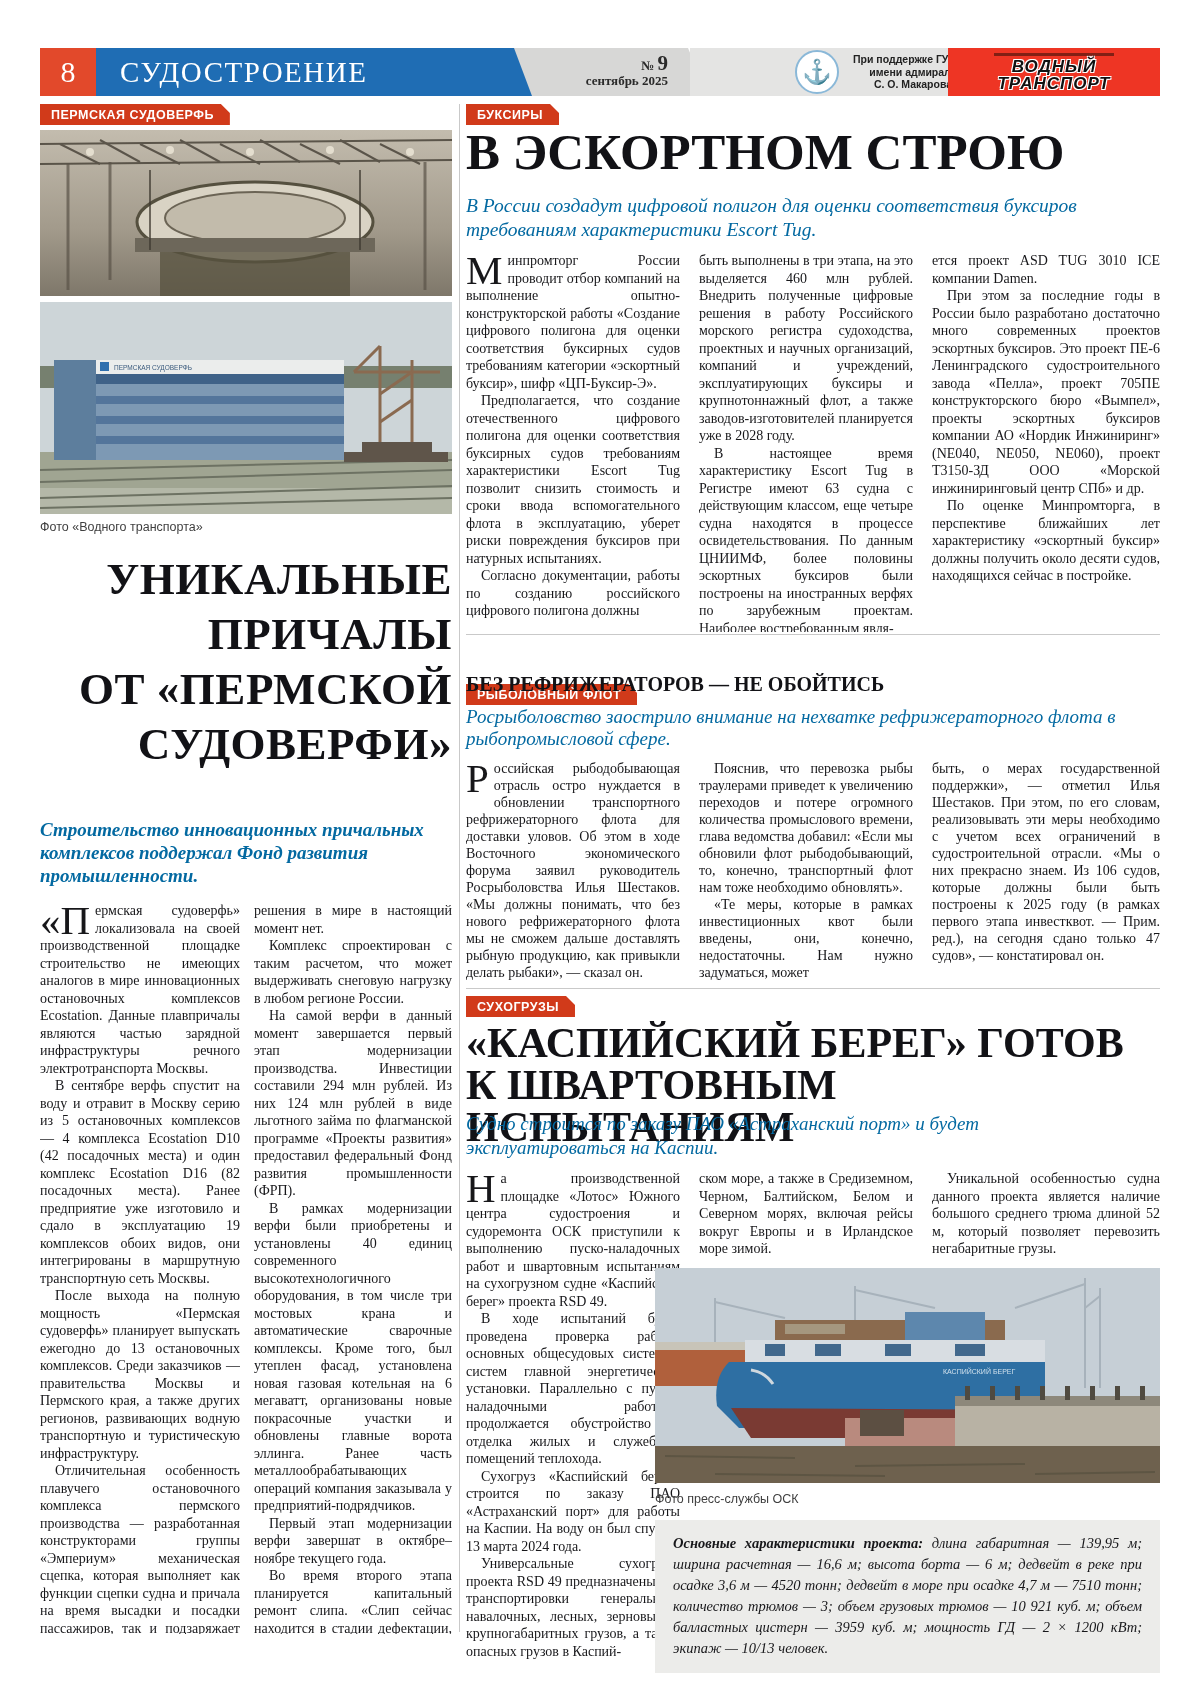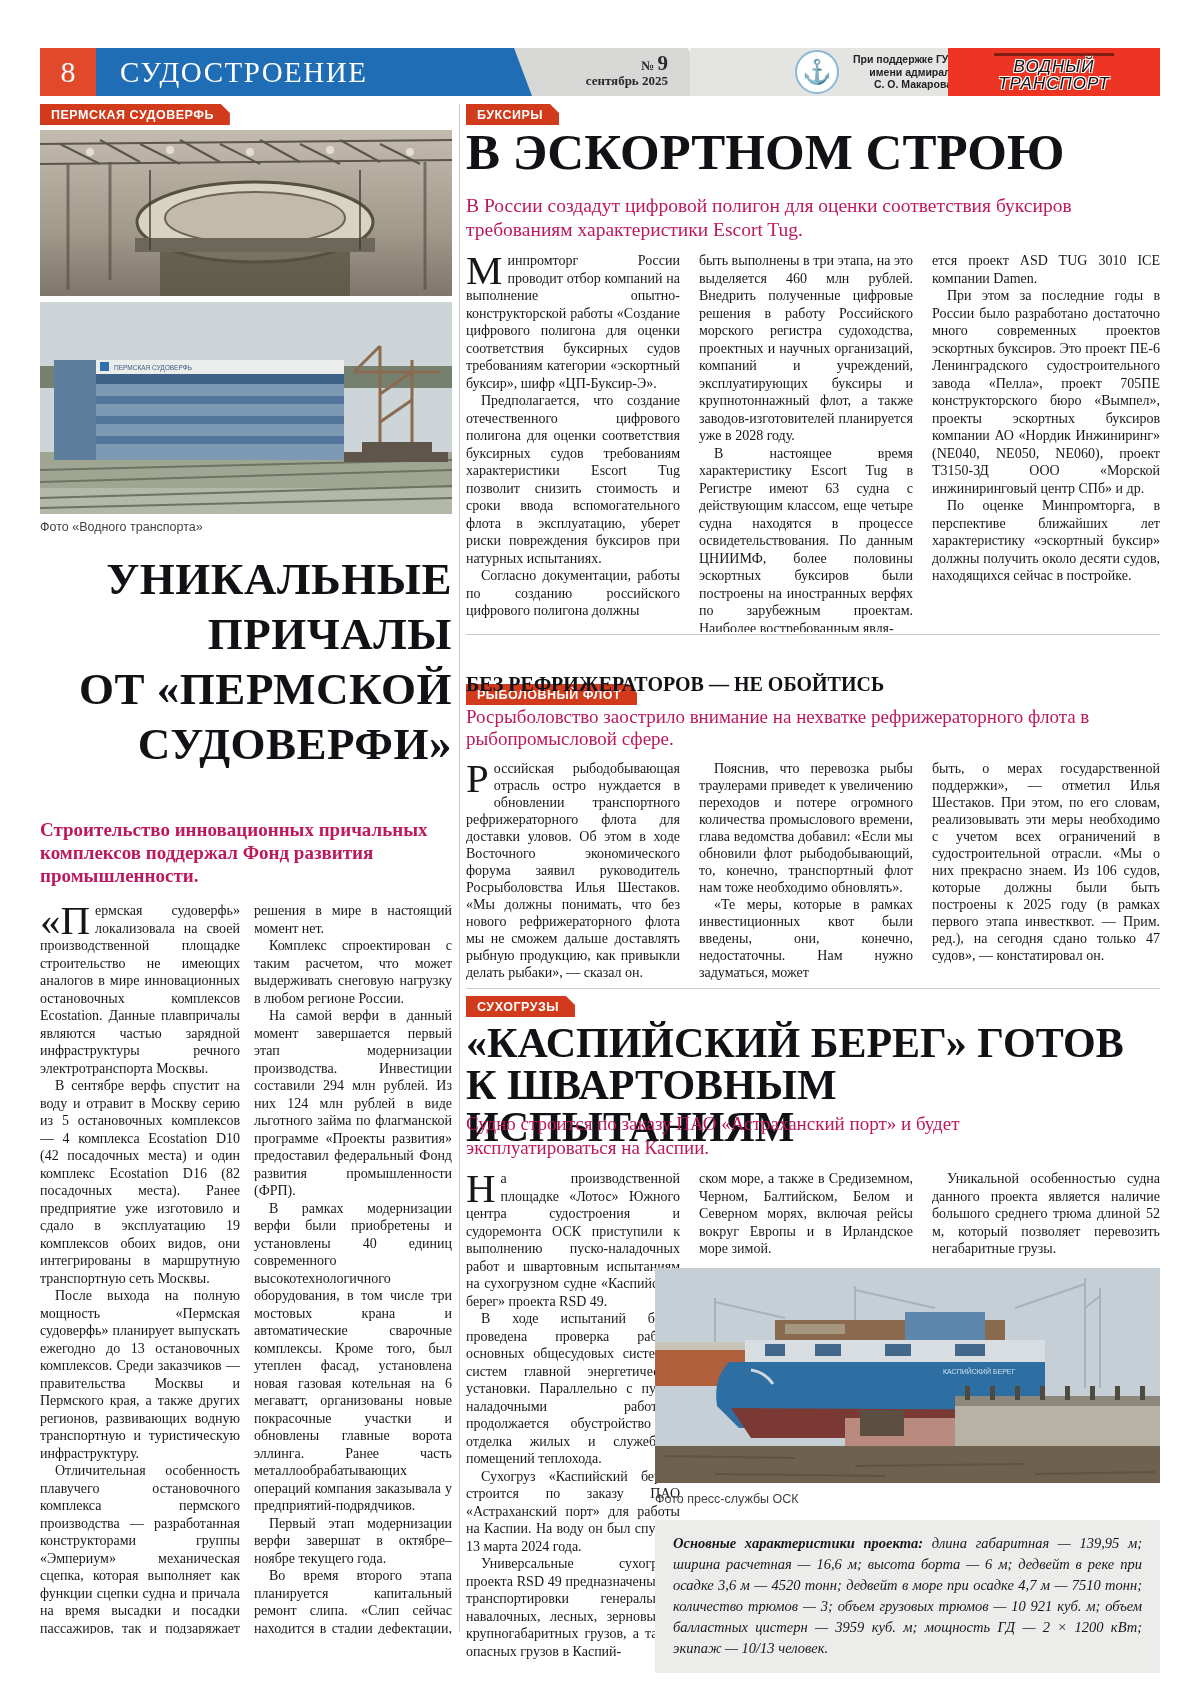--- a/index.html
+++ b/index.html
@@ -46,37 +46,37 @@
     font-family:"Liberation Sans",sans-serif; font-size:10.5px; line-height:12.5px;
     font-weight:bold; color:#222;
   }
   .masthead {
     position:absolute; right:0; top:0; width:212px; height:48px; background:#ee3524;
     display:flex; flex-direction:column; align-items:center; justify-content:center;
     overflow:hidden;
   }
   .masthead .mini-strip { width:120px; height:3px; background:#2a0c08; opacity:.55; margin-bottom:2px; }
   .mast-word {
-    font-family:"Liberation Sans",sans-serif; font-weight:normal; font-style:italic;
+    font-family:"Liberation Sans",sans-serif; font-weight:bold; font-style:italic;
     color:#111; letter-spacing:1px; line-height:17px; font-size:17px;
     text-shadow:-1px -1px 0 #fff, 1px -1px 0 #fff, -1px 1px 0 #fff, 1px 1px 0 #fff;
   }
   
   .tag {
     position:absolute; height:21px; background:#d13a1a; color:#fff;
     font-family:"Liberation Sans",sans-serif; font-weight:bold; font-size:12.5px;
     letter-spacing:.5px; display:inline-flex; align-items:center;
     padding:0 16px 0 11px;
     clip-path:polygon(0 0, calc(100% - 9px) 0, 100% 9px, 100% 100%, 0 100%);
   }
   .vrule { position:absolute; width:1px; background:#c9c9c9; }
   .hrule { position:absolute; height:1px; background:#c9c9c9; }
   .headline { position:absolute; font-weight:bold; color:#121216; white-space:pre-line;
     font-family:"Liberation Serif",serif; }
-  .lede { position:absolute; font-family:"Liberation Serif",serif; color:#be185d; }
+  .lede { position:absolute; font-family:"Liberation Serif",serif; color:#0369a1;font-style:italic; }
   .caption { position:absolute; font-family:"Liberation Sans",sans-serif; font-size:12.5px; color:#3f3f3f; }
   .col { position:absolute; overflow:hidden; text-align:justify; font-size:14px; line-height:17.5px; }
   .col p { text-indent:15px; margin:0; }
   .col p.first { text-indent:0; }
   .col[data-continuation="true"] p:first-child { text-indent:0; }
   .col .dropcap {
     float:left; font-size:41px; line-height:33px; padding:2px 5px 0 0; font-weight:normal;
     font-family:"Liberation Serif",serif;
   }
   .col-tight { font-size:14px; line-height:17px; }

